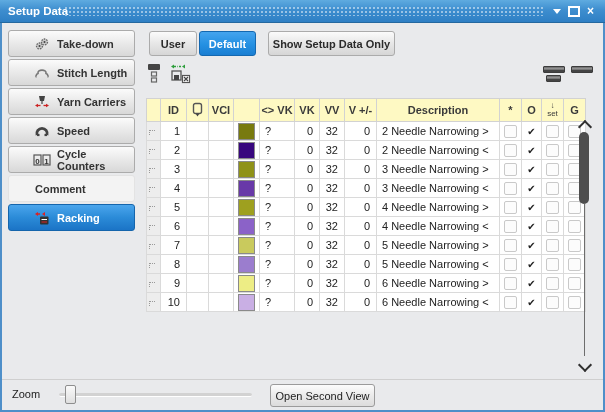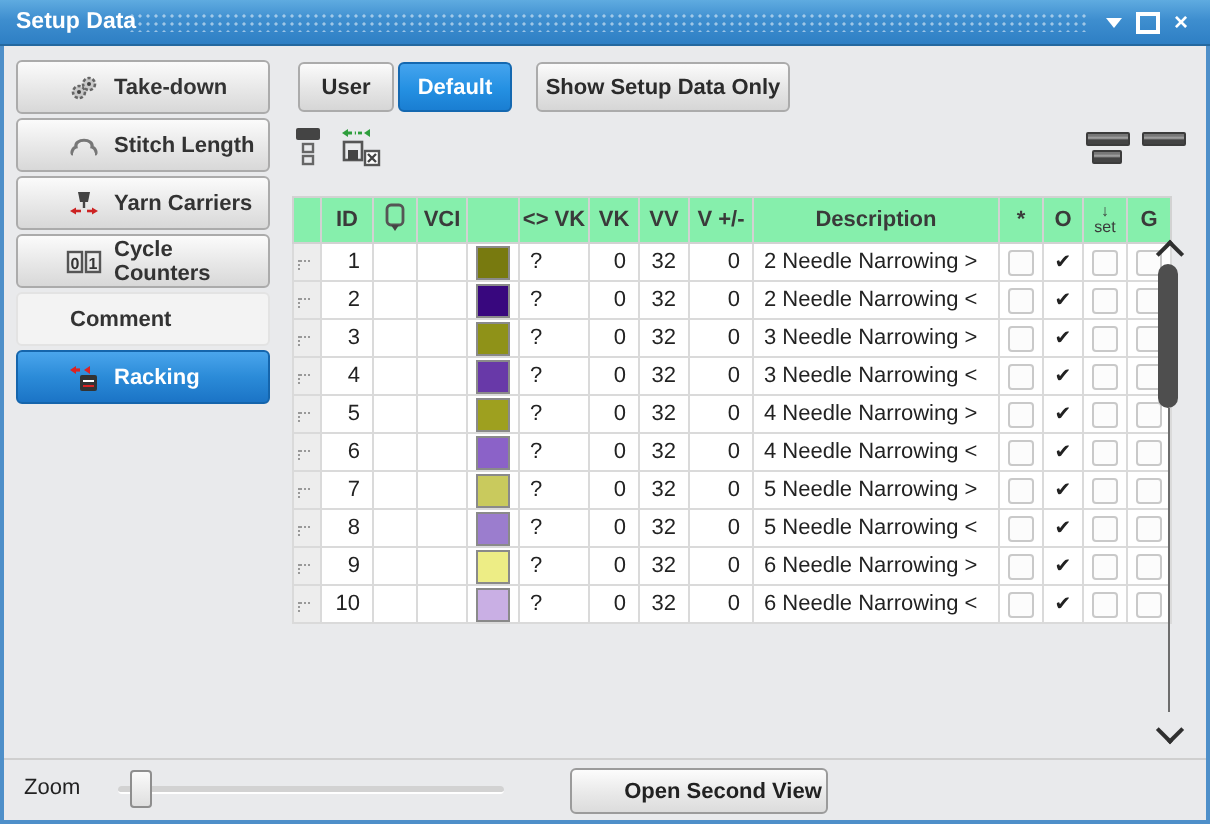--- a/index.html
+++ b/index.html
@@ -32,21 +32,21 @@
        display:flex;align-items:center;justify-content:center;font-size:11px;font-weight:bold;color:#2b2b2b;cursor:default;}
   .tab.sel{background:linear-gradient(#45A4EE,#2490E2 55%,#1A7ED2);border-color:#1468B0;color:#fff;}
   
   .tool{position:absolute;top:63px;display:flex;align-items:flex-start;}
   .bars-icon{display:flex;flex-direction:column;gap:2px;}
   .bar{height:5px;background:linear-gradient(#777 0,#777 1px,#aaa 2px,#444 3px,#444 5px);border:1px solid #3c3c3c;border-radius:1px;}
   
   .grid{position:absolute;left:146px;top:98px;border-collapse:collapse;table-layout:fixed;background:#fff;
         border:1px solid #C4C4C4;font-size:11px;color:#222;}
   .grid th{height:22px;border:1px solid #D2D2D2;font-size:11px;font-weight:600;color:#3a3a3a;
-           background:#86efac;padding:0;text-align:center;vertical-align:middle;}
+           background:#fef9c3;padding:0;text-align:center;vertical-align:middle;}
   .grid td{height:18px;border:1px solid #DADADA;padding:0 4px;white-space:nowrap;overflow:hidden;background:#fff;}
   .grid td.selc{background:#EDEDED;padding:0;}
   .selmark{width:5px;height:4px;margin:2px 0 0 2px;border-left:1px dotted #999;border-top:1px dotted #999;}
   td.r{text-align:right;padding-right:6px;}
   td.l{text-align:left;padding-left:5px;}
   .swatch{position:relative;width:15px;height:15px;margin:0 auto;border:1px solid #8a8a8a;}
   .badge{position:absolute;top:-3px;right:-3px;width:7px;height:7px;background:#fff;border:1px solid #555;border-radius:50%;}
   .badge::after{content:"";position:absolute;left:2px;top:2px;width:2px;height:2px;background:#333;}
   .cbx{width:11px;height:11px;margin:0 auto;border:1px solid #C9C9C9;border-radius:2px;background:#FCFCFC;}
   .chk{text-align:center;font-size:10px;color:#222;}
@@ -58,23 +58,23 @@
   .chev.up{top:2px;transform:rotate(-45deg);}
   .chev.dn{bottom:2px;transform:rotate(135deg);}
   .thumb{position:absolute;left:2px;top:12px;width:10px;height:72px;background:#4E4E4E;border-radius:6px;}
   .trackline{position:absolute;left:7px;top:84px;width:1px;height:152px;background:#6d6d6d;}
   
   .footer{position:absolute;left:2px;right:2px;bottom:2px;height:30px;background:#E9EAEC;border-top:1px solid #CFCFCF;}
   .zoomlbl{position:absolute;left:10px;top:8px;font-size:11px;font-weight:normal;color:#222;}
   .slider-track{position:absolute;left:57px;top:13px;width:193px;height:3px;background:#D2D2D2;border-bottom:1px solid #fff;border-radius:2px;}
   .slider-thumb{position:absolute;left:6px;top:-8px;width:9px;height:17px;border:1px solid #8E8E8E;border-radius:2px;
                 background:linear-gradient(#FAFAFA,#DFDFDF);}
-  .btn{position:absolute;left:283px;top:4px;width:103px;height:21px;border:1px solid #9B9B9B;border-radius:3px;
+  .btn{position:absolute;left:268px;top:4px;width:103px;height:21px;border:1px solid #9B9B9B;border-radius:3px;
        background:linear-gradient(#FCFCFC,#E9E9E9 55%,#DCDCDC);
-       display:flex;align-items:center;justify-content:center;font-size:11px;font-weight:700;color:#222;cursor:default;padding-left:24px;}
+       display:flex;align-items:center;justify-content:center;font-size:11px;font-weight:400;color:#222;cursor:default;}
   svg{display:block;}
 </style>
 </head>
 <body>
 
 <div class="window">
 
   <div class="titlebar">
     <div class="title">Setup Data</div>
     <div class="title-dots"></div>
@@ -116,20 +116,30 @@
           <svg width="16" height="16" viewBox="0 0 16 16">
             <path d="M5 2 h6 l-1 5 h-4 Z" fill="#444"></path>
             <line x1="8" y1="7" x2="8" y2="10" stroke="#444" stroke-width="1.2"></line>
             <path d="M1 11.5 L4 9.8 V13.2 Z" fill="#CC2222"></path>
             <line x1="4" y1="11.5" x2="6.5" y2="11.5" stroke="#CC2222" stroke-width="1.3"></line>
             <path d="M15 11.5 L12 9.8 V13.2 Z" fill="#CC2222"></path>
             <line x1="9.5" y1="11.5" x2="12" y2="11.5" stroke="#CC2222" stroke-width="1.3"></line>
           </svg>
         </span>
         <span>Yarn Carriers</span>
+      </div>
+      <div class="sbtn">
+        <span class="ic">
+          <svg width="16" height="16" viewBox="0 0 16 16">
+            <path d="M3 12 A5.2 5.2 0 1 1 13 12" fill="none" stroke="#444" stroke-width="2.8"></path>
+            <path d="M3 12 L5.5 12" stroke="#444" stroke-width="2.2"></path>
+            <path d="M13 12 L10.5 12" stroke="#444" stroke-width="2.2"></path>
+          </svg>
+        </span>
+        <span>Speed</span>
       </div>
       <div class="sbtn">
         <span class="ic">
           <svg width="18" height="14" viewBox="0 0 18 14">
             <rect x="1" y="2" width="7" height="10" fill="none" stroke="#555" stroke-width="1.2"></rect>
             <rect x="10" y="2" width="7" height="10" fill="none" stroke="#555" stroke-width="1.2"></rect>
             <text x="4.5" y="10.5" font-size="8" font-weight="bold" fill="#333" text-anchor="middle" font-family="Liberation Sans,sans-serif">0</text>
             <text x="13.5" y="10.5" font-size="8" font-weight="bold" fill="#333" text-anchor="middle" font-family="Liberation Sans,sans-serif">1</text>
           </svg>
         </span>

